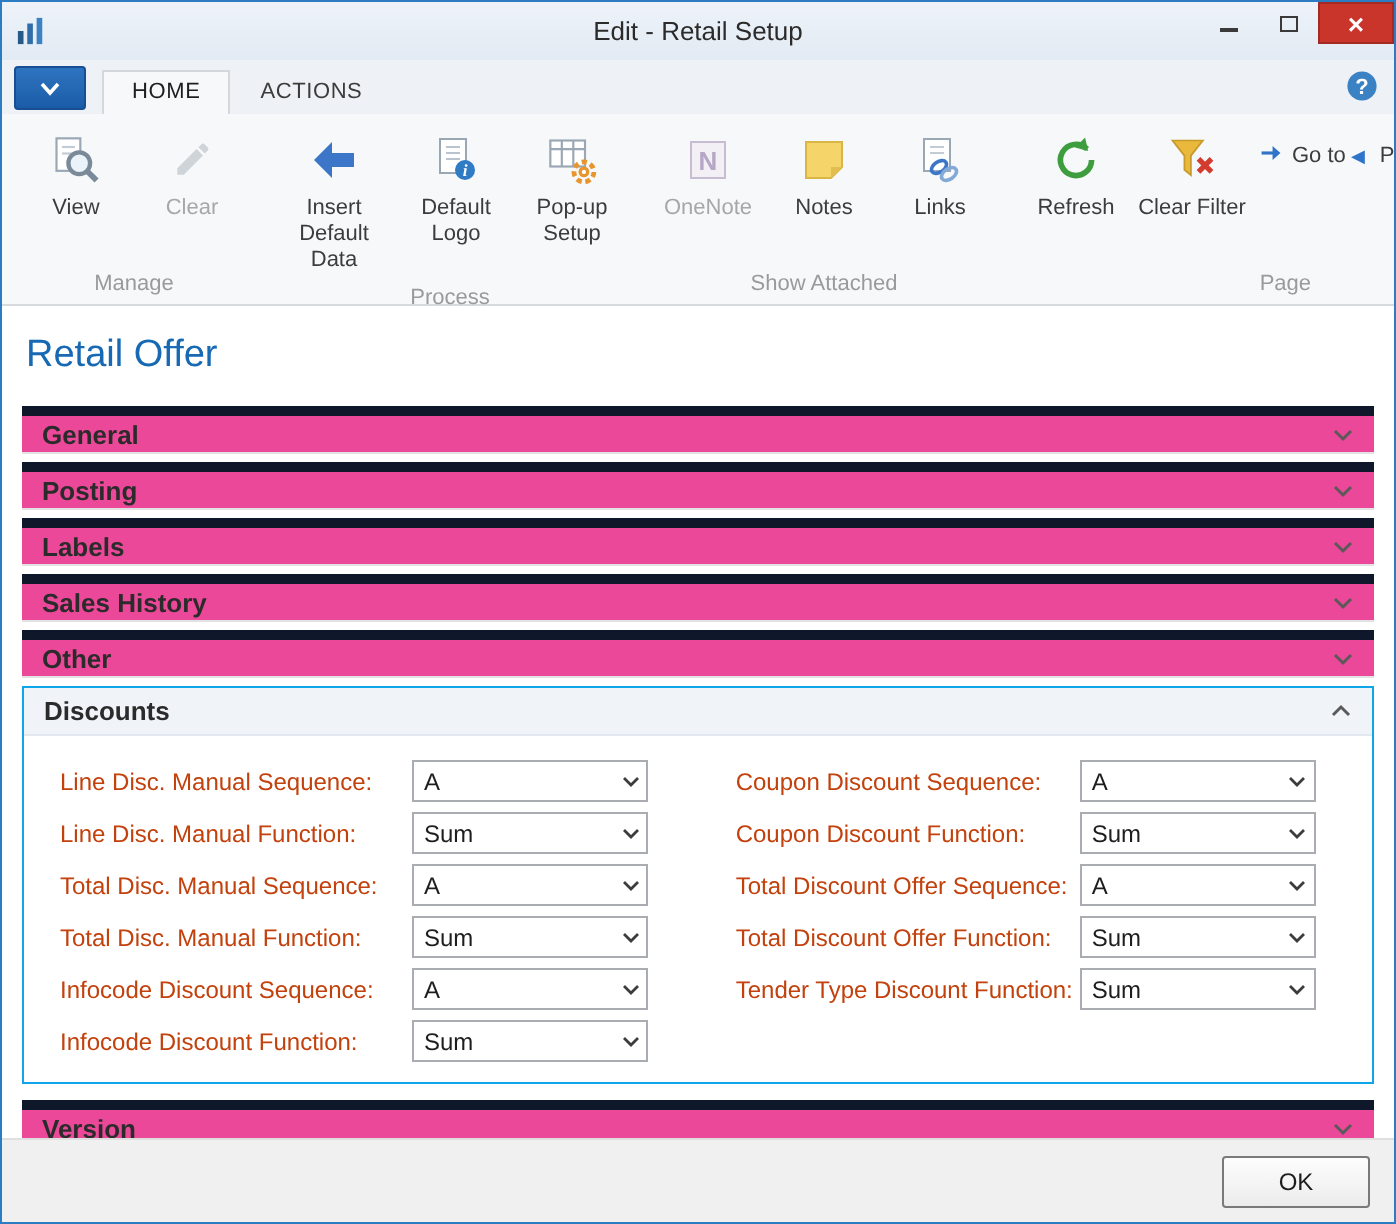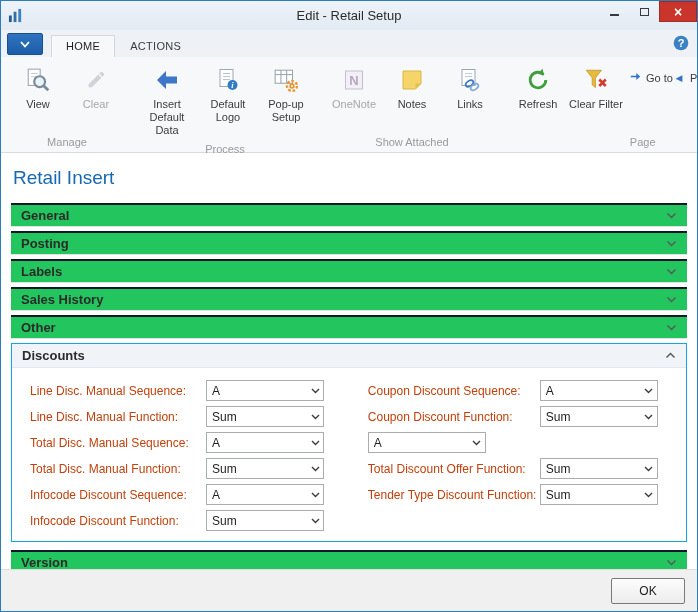--- a/index.html
+++ b/index.html
@@ -94,22 +94,22 @@
   }
   .smallitem .tri { color: #2e74c9; font-size: 9px; width: 12px; text-align: center; }
   
   .content { flex: 1; background: #fff; padding: 10px 10px 0 10px; overflow: hidden; }
   .page-title {
     color: #1669b2; font-size: 19px; font-weight: normal;
     margin: 4px 0 14px 2px;
   }
   .secbar {
     height: 24px; display: flex; align-items: center;
-    background: #22c55e;
-    border-top: 2px solid #0f172a; border-bottom: 1px solid #e2e2e2;
+    background: #ec4899;
+    border-top: 5px solid #0f172a; border-bottom: 1px solid #e2e2e2;
     margin-bottom: 4px; padding: 0 10px;
     font-size: 13px; font-weight: bold; color: #2b2b2b;
   }
   .secbar .chev { margin-left: auto; display: flex; align-items: center; }
   .section-expanded { border: 1px solid #0ea5e9; margin-bottom: 8px; }
   .section-expanded .secbar { margin-bottom: 0; background: #f0f4f9; border-top: none; border-bottom: 1px solid #e2e8ef; }
   .sec-panel { background: #fff; padding: 12px 8px 10px 18px; display: flex; }
   .fcol { display: flex; flex-direction: column; gap: 5px; width: 330px; }
   .fcol.right { width: 320px; margin-left: 18px; }
   .frow { display: flex; align-items: center; height: 21px; }
@@ -323,21 +323,21 @@
             <span>Next</span>
           </div>
         </div>
       </div>
       <div class="rgroup-label">Page</div>
     </div>
 
   </div>
 
   <div class="content">
-    <div class="page-title">Retail Insert</div>
+    <div class="page-title">Retail Offer</div>
 
     <div class="secbar">
       <span>General</span>
       <span class="chev">
           <svg width="11" height="7" viewBox="0 0 11 7">
             <path d="M1.5 1.5 L5.5 5.5 L9.5 1.5" stroke="#5a5a5a" stroke-width="1.5" fill="none"></path>
           </svg>
         </span>
     </div>
     <div class="secbar">
@@ -470,20 +470,21 @@
             <div class="combo">
               <span class="cval">Sum</span>
               <span class="carrow">
                   <svg width="9" height="6" viewBox="0 0 9 6">
                     <path d="M1 1 L4.5 4.5 L8 1" stroke="#3c3c3c" stroke-width="1.4" fill="none"></path>
                   </svg>
                 </span>
             </div>
           </div>
           <div class="frow">
+            <span class="flabel">Total Discount Offer Sequence:</span>
             <div class="combo">
               <span class="cval">A</span>
               <span class="carrow">
                   <svg width="9" height="6" viewBox="0 0 9 6">
                     <path d="M1 1 L4.5 4.5 L8 1" stroke="#3c3c3c" stroke-width="1.4" fill="none"></path>
                   </svg>
                 </span>
             </div>
           </div>
           <div class="frow">

